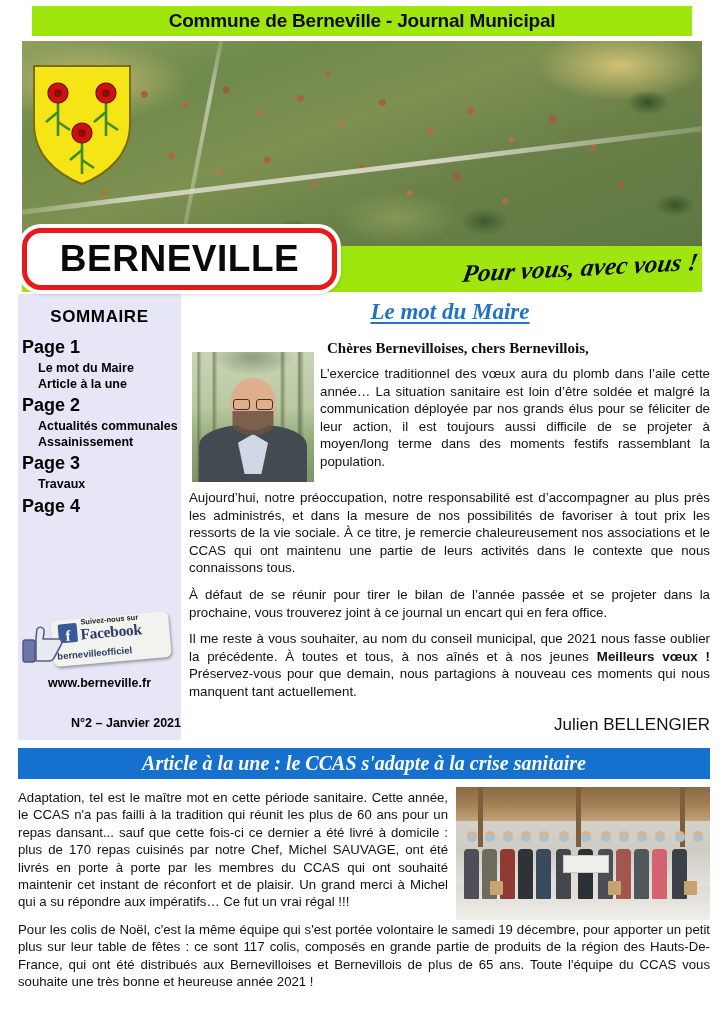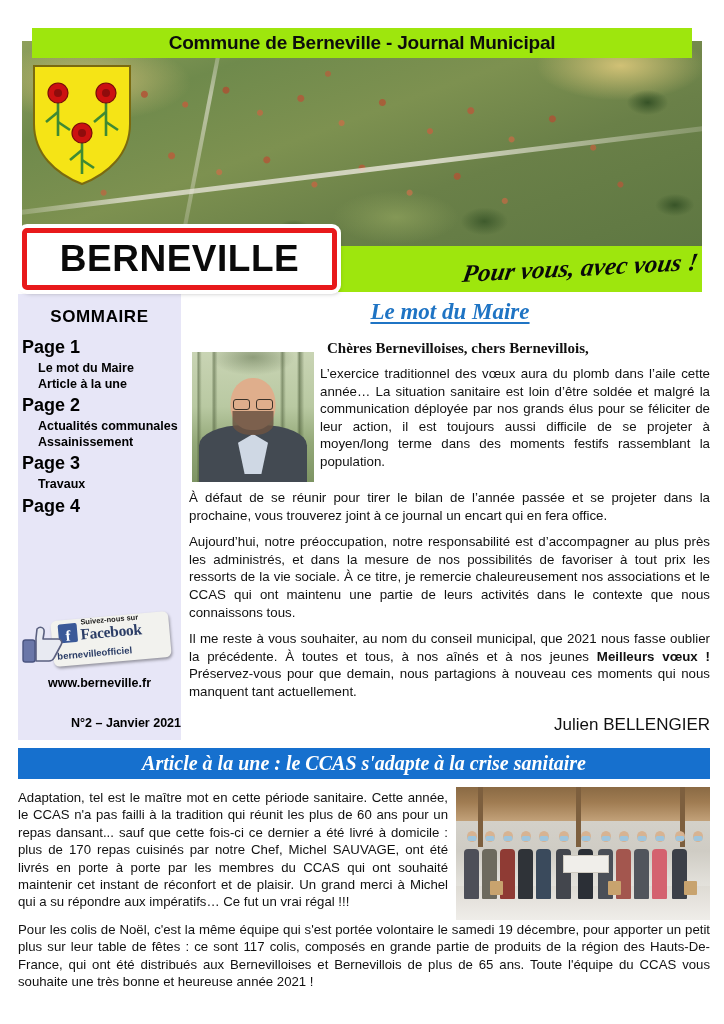--- a/index.html
+++ b/index.html
@@ -14,21 +14,21 @@
     font-family: "Liberation Sans", sans-serif;
     color: #000000;
     overflow: hidden;
     position: relative;
   }
 
   
   .header-band {
     position: absolute;
     left: 32px;
-    top: 28px;
+    top: 6px;
     width: 660px;
     height: 30px;
     background: #9ee60d;
     display: flex;
     align-items: center;
     justify-content: center;
     z-index: 5;
   }
   .header-title {
     font-size: 19px;
@@ -131,21 +131,21 @@
     z-index: 4;
   }
   .town-sign {
     position: absolute;
     left: 22px;
     top: 228px;
     width: 305px;
     height: 52px;
     background: #ffffff;
     border: 5px solid #e8191b;
-    border-radius: 5px;
+    border-radius: 19px;
     box-shadow: 0 0 0 4px #ffffff, 2px 3px 5px rgba(0,0,0,.35);
     display: flex;
     align-items: center;
     justify-content: center;
     z-index: 7;
   }
   .town-sign-text {
     font-size: 37px;
     font-weight: bold;
     letter-spacing: 0.5px;
@@ -629,22 +629,22 @@
   <div class="mp-head"></div>
   <div class="mp-beard"></div>
   <div class="mp-glass"></div>
 </div>
 
 <div class="mayor-body">
   <p>L’exercice traditionnel des vœux aura du plomb dans l’aile cette année… La situation sanitaire est loin d’être soldée et malgré la communication déployée par nos grands élus pour se féliciter de leur action, il est toujours aussi difficile de se projeter à moyen/long terme dans des moments festifs rassemblant la population.</p>
 </div>
 
 <div class="mayor-body-2">
+  <p>Aujourd’hui, notre préoccupation, notre responsabilité est d’accompagner au plus près les administrés, et dans la mesure de nos possibilités de favoriser à tout prix les ressorts de la vie sociale. À ce titre, je remercie chaleureusement nos associations et le CCAS qui ont maintenu une partie de leurs activités dans le contexte que nous connaissons tous.</p>
   <p>À défaut de se réunir pour tirer le bilan de l’année passée et se projeter dans la prochaine, vous trouverez joint à ce journal un encart qui en fera office.</p>
-  <p>Aujourd’hui, notre préoccupation, notre responsabilité est d’accompagner au plus près les administrés, et dans la mesure de nos possibilités de favoriser à tout prix les ressorts de la vie sociale. À ce titre, je remercie chaleureusement nos associations et le CCAS qui ont maintenu une partie de leurs activités dans le contexte que nous connaissons tous.</p>
   <p>
     <span>Il me reste à vous souhaiter, au nom du conseil municipal, que 2021 nous fasse oublier la précédente. À toutes et tous, à nos aînés et à nos jeunes </span><b>Meilleurs vœux !</b><span> Préservez-vous pour que demain, nous partagions à nouveau ces moments qui nous manquent tant actuellement.</span>
   </p>
 </div>
 
 <div class="signature">Julien BELLENGIER</div>
 
 <div class="article-banner">
   <span>Article à la une : le CCAS s'adapte à la crise sanitaire</span>
 </div>

